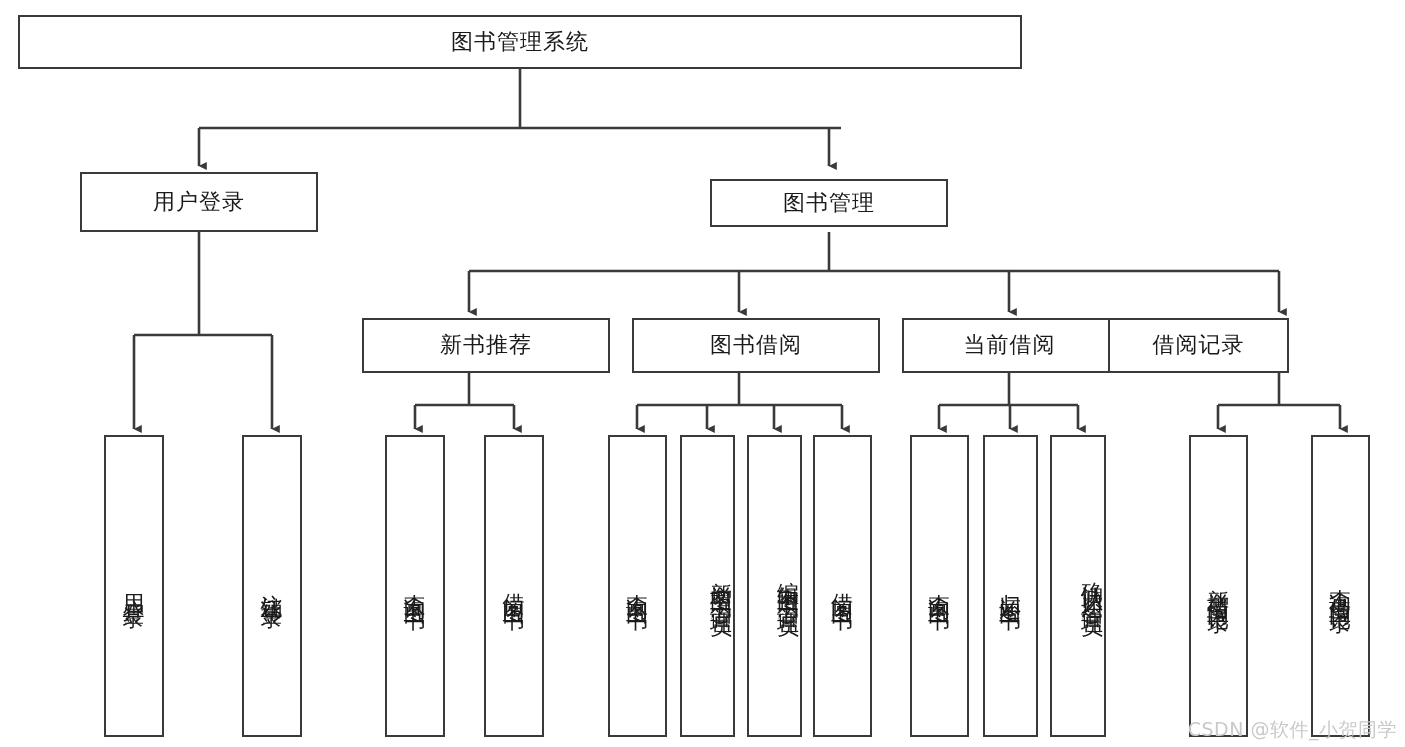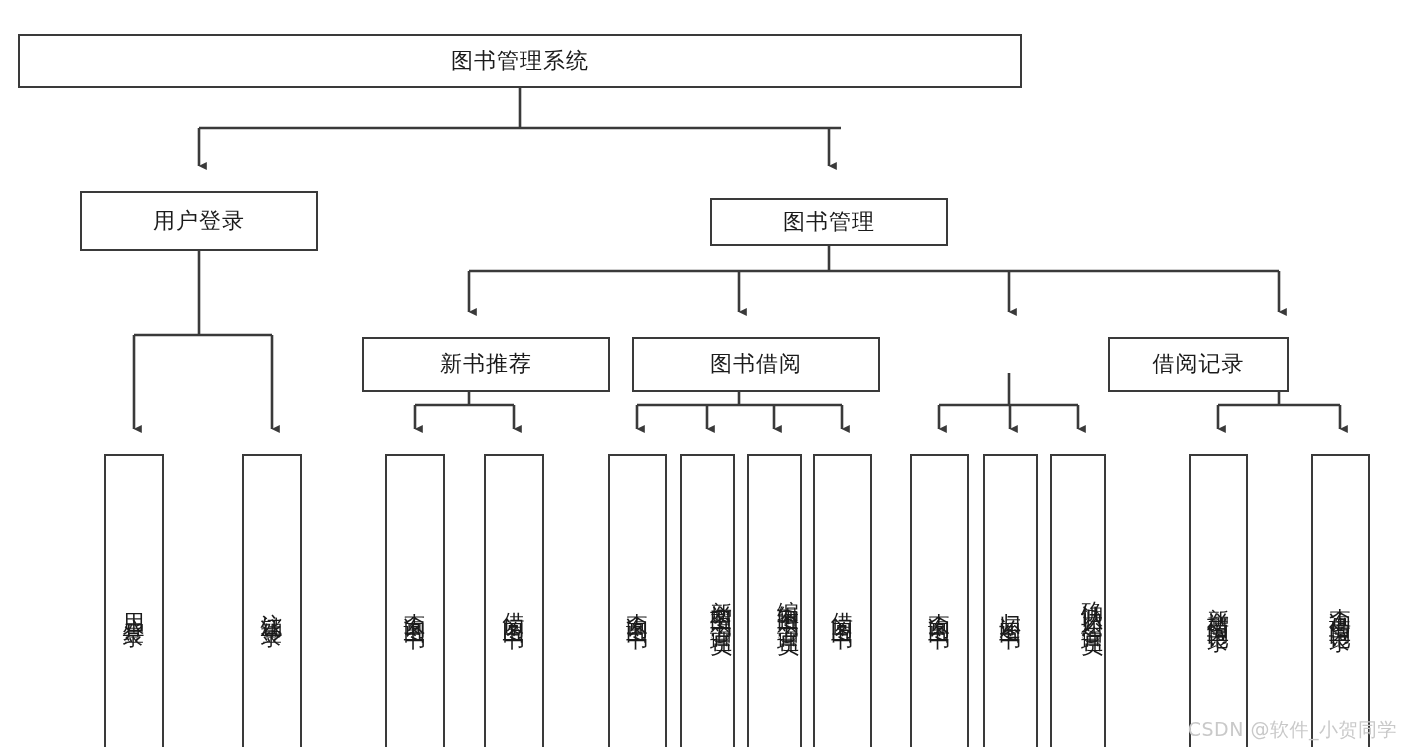--- a/index.html
+++ b/index.html
@@ -28,21 +28,20 @@
   .node {
     position: absolute;
     box-sizing: border-box;
     border: 2px solid #3a3a3a;
     background: #ffffff;
     color: #1a1a1a;
     display: flex;
     align-items: center;
     justify-content: center;
     z-index: 2;
-    margin-top: 19px;
   }
   .node.horiz {
     font-size: 22px;
     letter-spacing: 1px;
     line-height: 1.1;
   }
   .node.vert {
     writing-mode: vertical-rl;
     text-orientation: upright;
     font-size: 22px;
@@ -138,20 +137,23 @@
   <div class="node horiz" style="left:710px; top:179px; width:238px; height:48px;">
     <span class="node-label">图书管理</span>
   </div>
 
   <div class="node horiz" style="left:362px; top:318px; width:248px; height:55px;">
     <span class="node-label">新书推荐</span>
   </div>
   <div class="node horiz" style="left:632px; top:318px; width:248px; height:55px;">
     <span class="node-label">图书借阅</span>
   </div>
+  <div class="node horiz" style="left:902px; top:318px; width:215px; height:55px;">
+    <span class="node-label">当前借阅</span>
+  </div>
   <div class="node horiz" style="left:1108px; top:318px; width:181px; height:55px;">
     <span class="node-label">借阅记录</span>
   </div>
 
   <div class="node vert mid" style="left:104px; top:435px; width:60px; height:302px;">
     <span class="node-label">用户登录</span>
   </div>
   <div class="node vert mid" style="left:242px; top:435px; width:60px; height:302px;">
     <span class="node-label">注销登录</span>
   </div>

